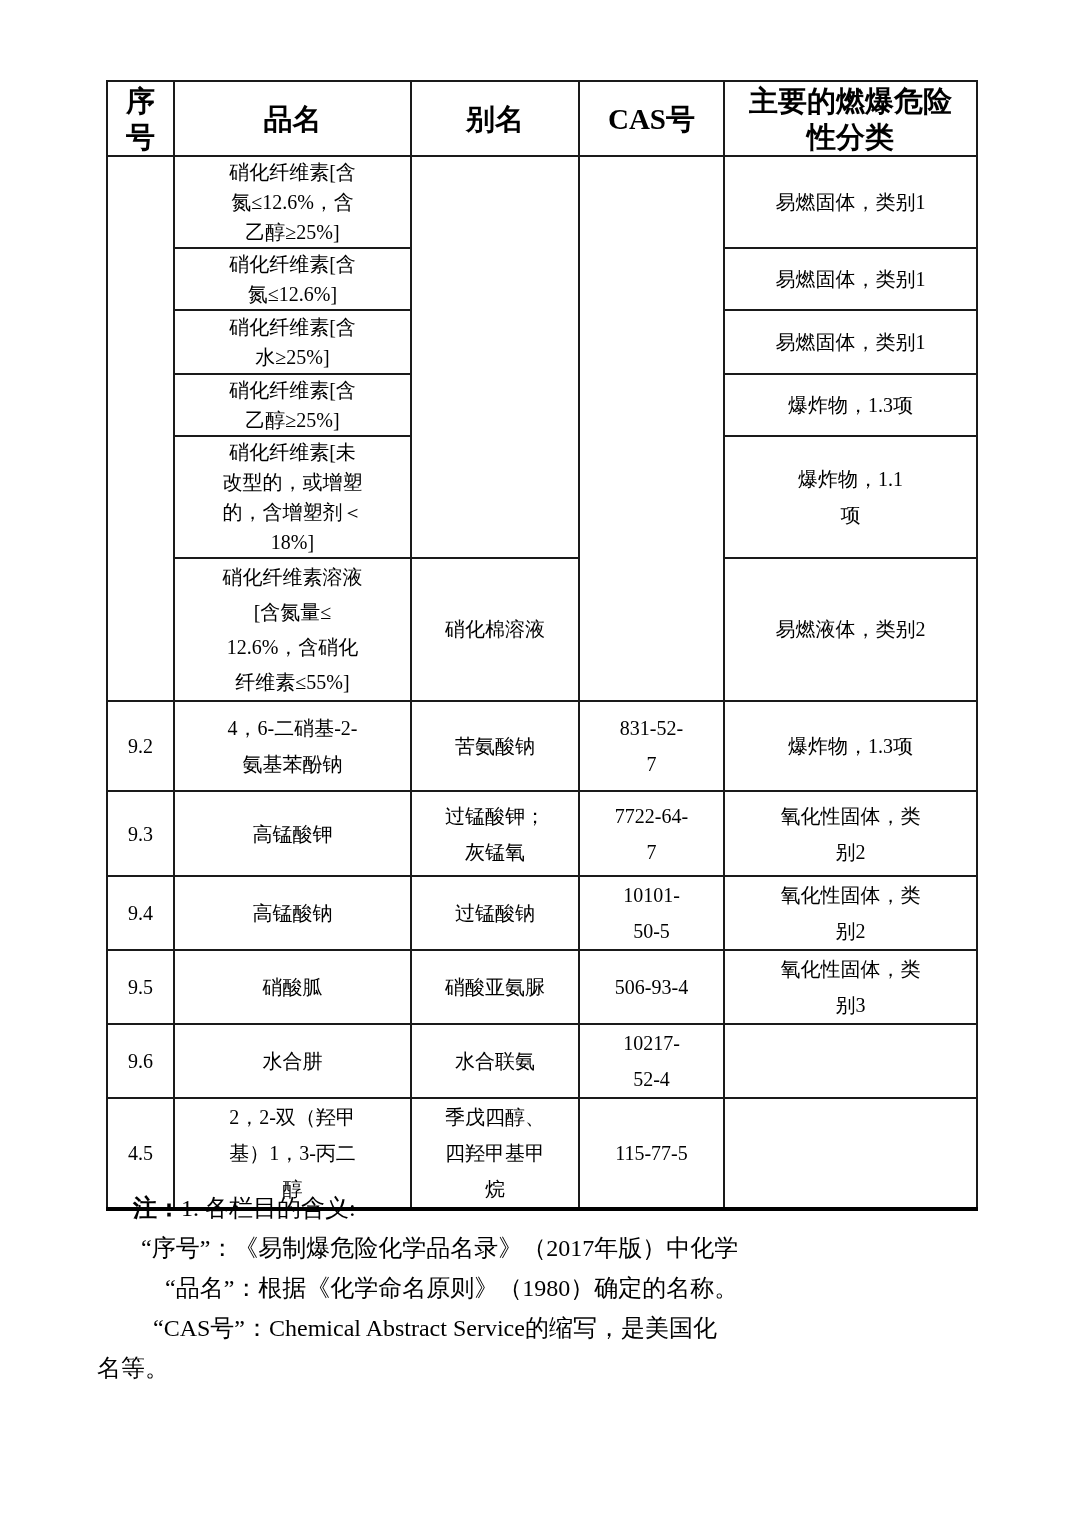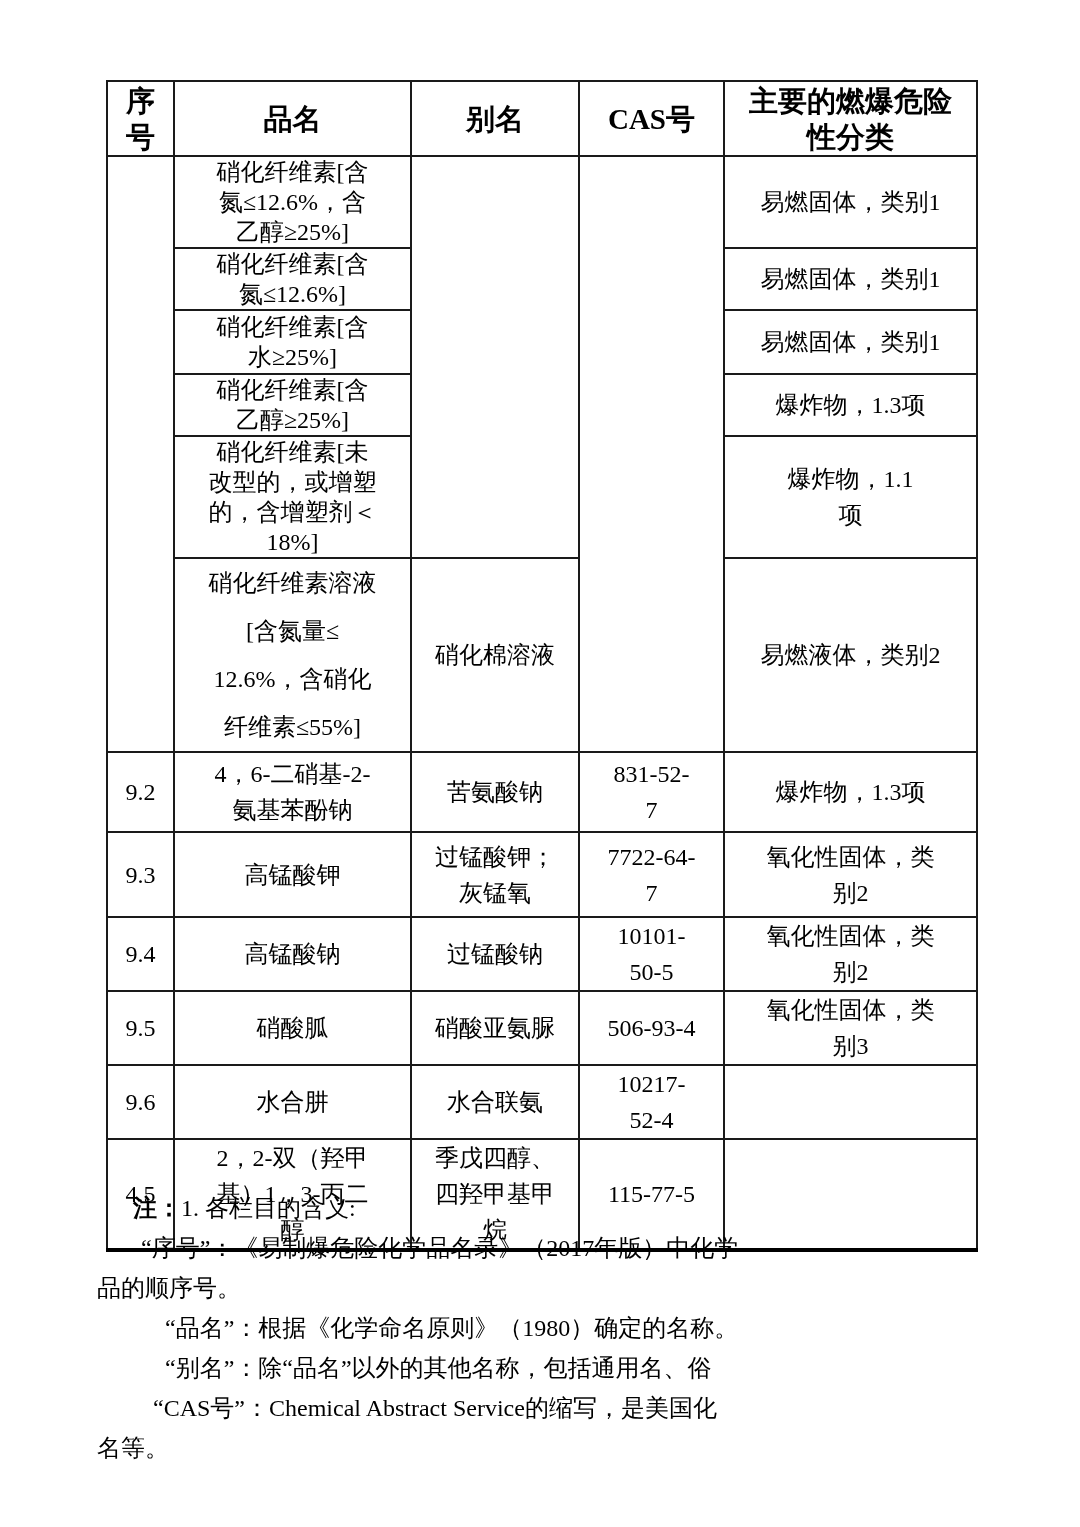--- a/index.html
+++ b/index.html
@@ -29,31 +29,31 @@
     width: 870px;
     border: 2px solid #000;
     border-bottom: 4px solid #000;
   }
   table.chem th,
   table.chem td {
     border: 2px solid #1a1a1a;
     padding: 0 2px;
     text-align: center;
     vertical-align: middle;
-    font-size: 24px;
+    font-size: 20px;
     white-space: pre-line;
     overflow: hidden;
   }
   table.chem th {
     font-weight: bold;
     font-size: 29px;
     line-height: 36px;
   }
   tr.lh30 td { line-height: 30px; }
-  tr.lh35 td { line-height: 48px; margin-top: 28px; }
+  tr.lh35 td { line-height: 35px; margin-top: 28px; }
   tr.lh36 td { line-height: 36px; }
   td.lh36 { line-height: 36px !important; }
 
   
   .notes {
     position: absolute;
     left: 97px;
     top: 1188px;
     width: 890px;
     font-size: 24px;
@@ -132,21 +132,21 @@
 
       <tr class="lh35" style="height:143px">
         <td>硝化纤维素溶液
 [含氮量≤
 12.6%，含硝化
 纤维素≤55%]</td>
         <td>硝化棉溶液</td>
         <td>易燃液体，类别2</td>
       </tr>
 
-      <tr class="lh36" style="height:80px">
+      <tr class="lh36" style="height:90px">
         <td>9.2</td>
         <td>4，6-二硝基-2-
 氨基苯酚钠</td>
         <td>苦氨酸钠</td>
         <td>831-52-
 7</td>
         <td>爆炸物，1.3项</td>
       </tr>
 
       <tr class="lh36" style="height:85px">
@@ -199,20 +199,18 @@
         <td>115-77-5</td>
         <td></td>
       </tr>
     </tbody>
       </table>
   </div>
 
   <div class="notes">
     <div class="note-line ind36"><span class="note-label">注：</span><span>1. 各栏目的含义:</span></div>
     <div class="note-line ind44">“序号”：《易制爆危险化学品名录》（2017年版）中化学</div>
-    <div class="note-line">品的顺序号。</div>
     <div class="note-line ind68">“品名”：根据《化学命名原则》（1980）确定的名称。</div>
-    <div class="note-line ind68">“别名”：除“品名”以外的其他名称，包括通用名、俗</div>
     <div class="note-line ind56">“CAS号”：Chemical Abstract Service的缩写，是美国化</div>
     <div class="note-line">名等。</div>
   </div>
 
 </div>
 
 </body></html>

